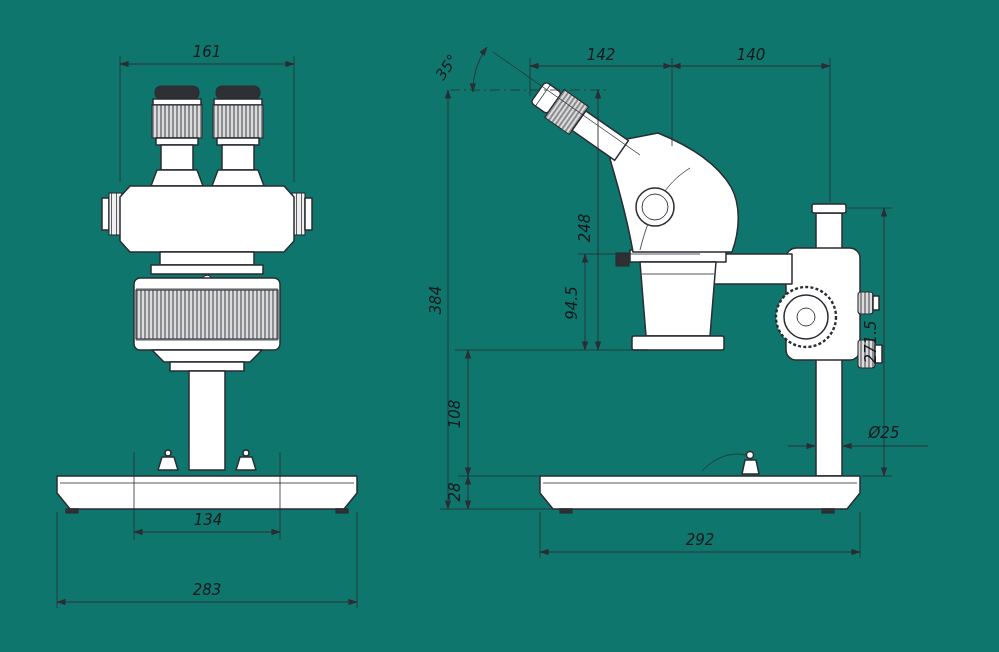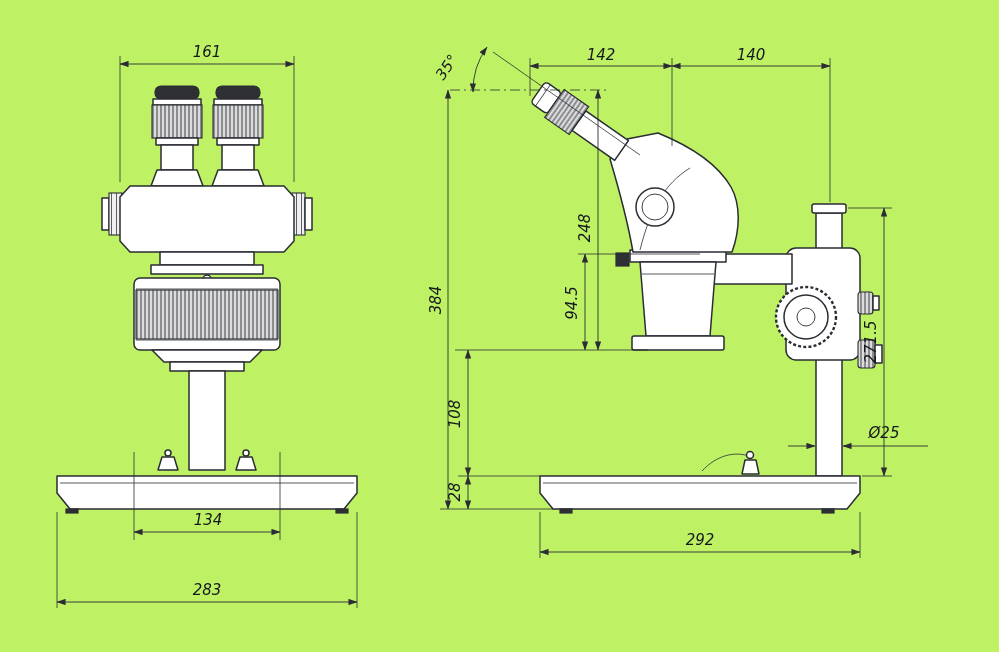--- a/index.html
+++ b/index.html
@@ -1,16 +1,16 @@
 <!DOCTYPE html>
 <html><head>
 <meta charset="utf-8">
 <style>
   html,body{margin:0;padding:0;background:#ffffff;}
-  .canvas{width:999px;height:652px;background:#bef264;position:relative;overflow:hidden;}
+  .canvas{width:999px;height:652px;background:#0f766e;position:relative;overflow:hidden;}
   svg{display:block;}
   .ol{fill:#ffffff;stroke:#2a2d33;stroke-width:1.5;stroke-linejoin:round;}
   .dark{fill:#2e3034;stroke:#2a2d33;stroke-width:1.2;}
   .thin{stroke:#2a2d33;stroke-width:0.8;fill:none;}
   .thinc{stroke:#2a2d33;stroke-width:0.9;fill:none;}
   .dim{stroke:#2a2d33;stroke-width:0.9;fill:none;}
   .dash{stroke-dasharray:10 4 2 4;}
   .knurl{fill:url(#knd);stroke:#2a2d33;stroke-width:1.1;}
   .knurlL{fill:url(#kn);stroke:#2a2d33;stroke-width:1.1;}
   .dimtxt{font:italic 15px "DejaVu Sans", sans-serif;fill:#15181d;text-anchor:middle;}

